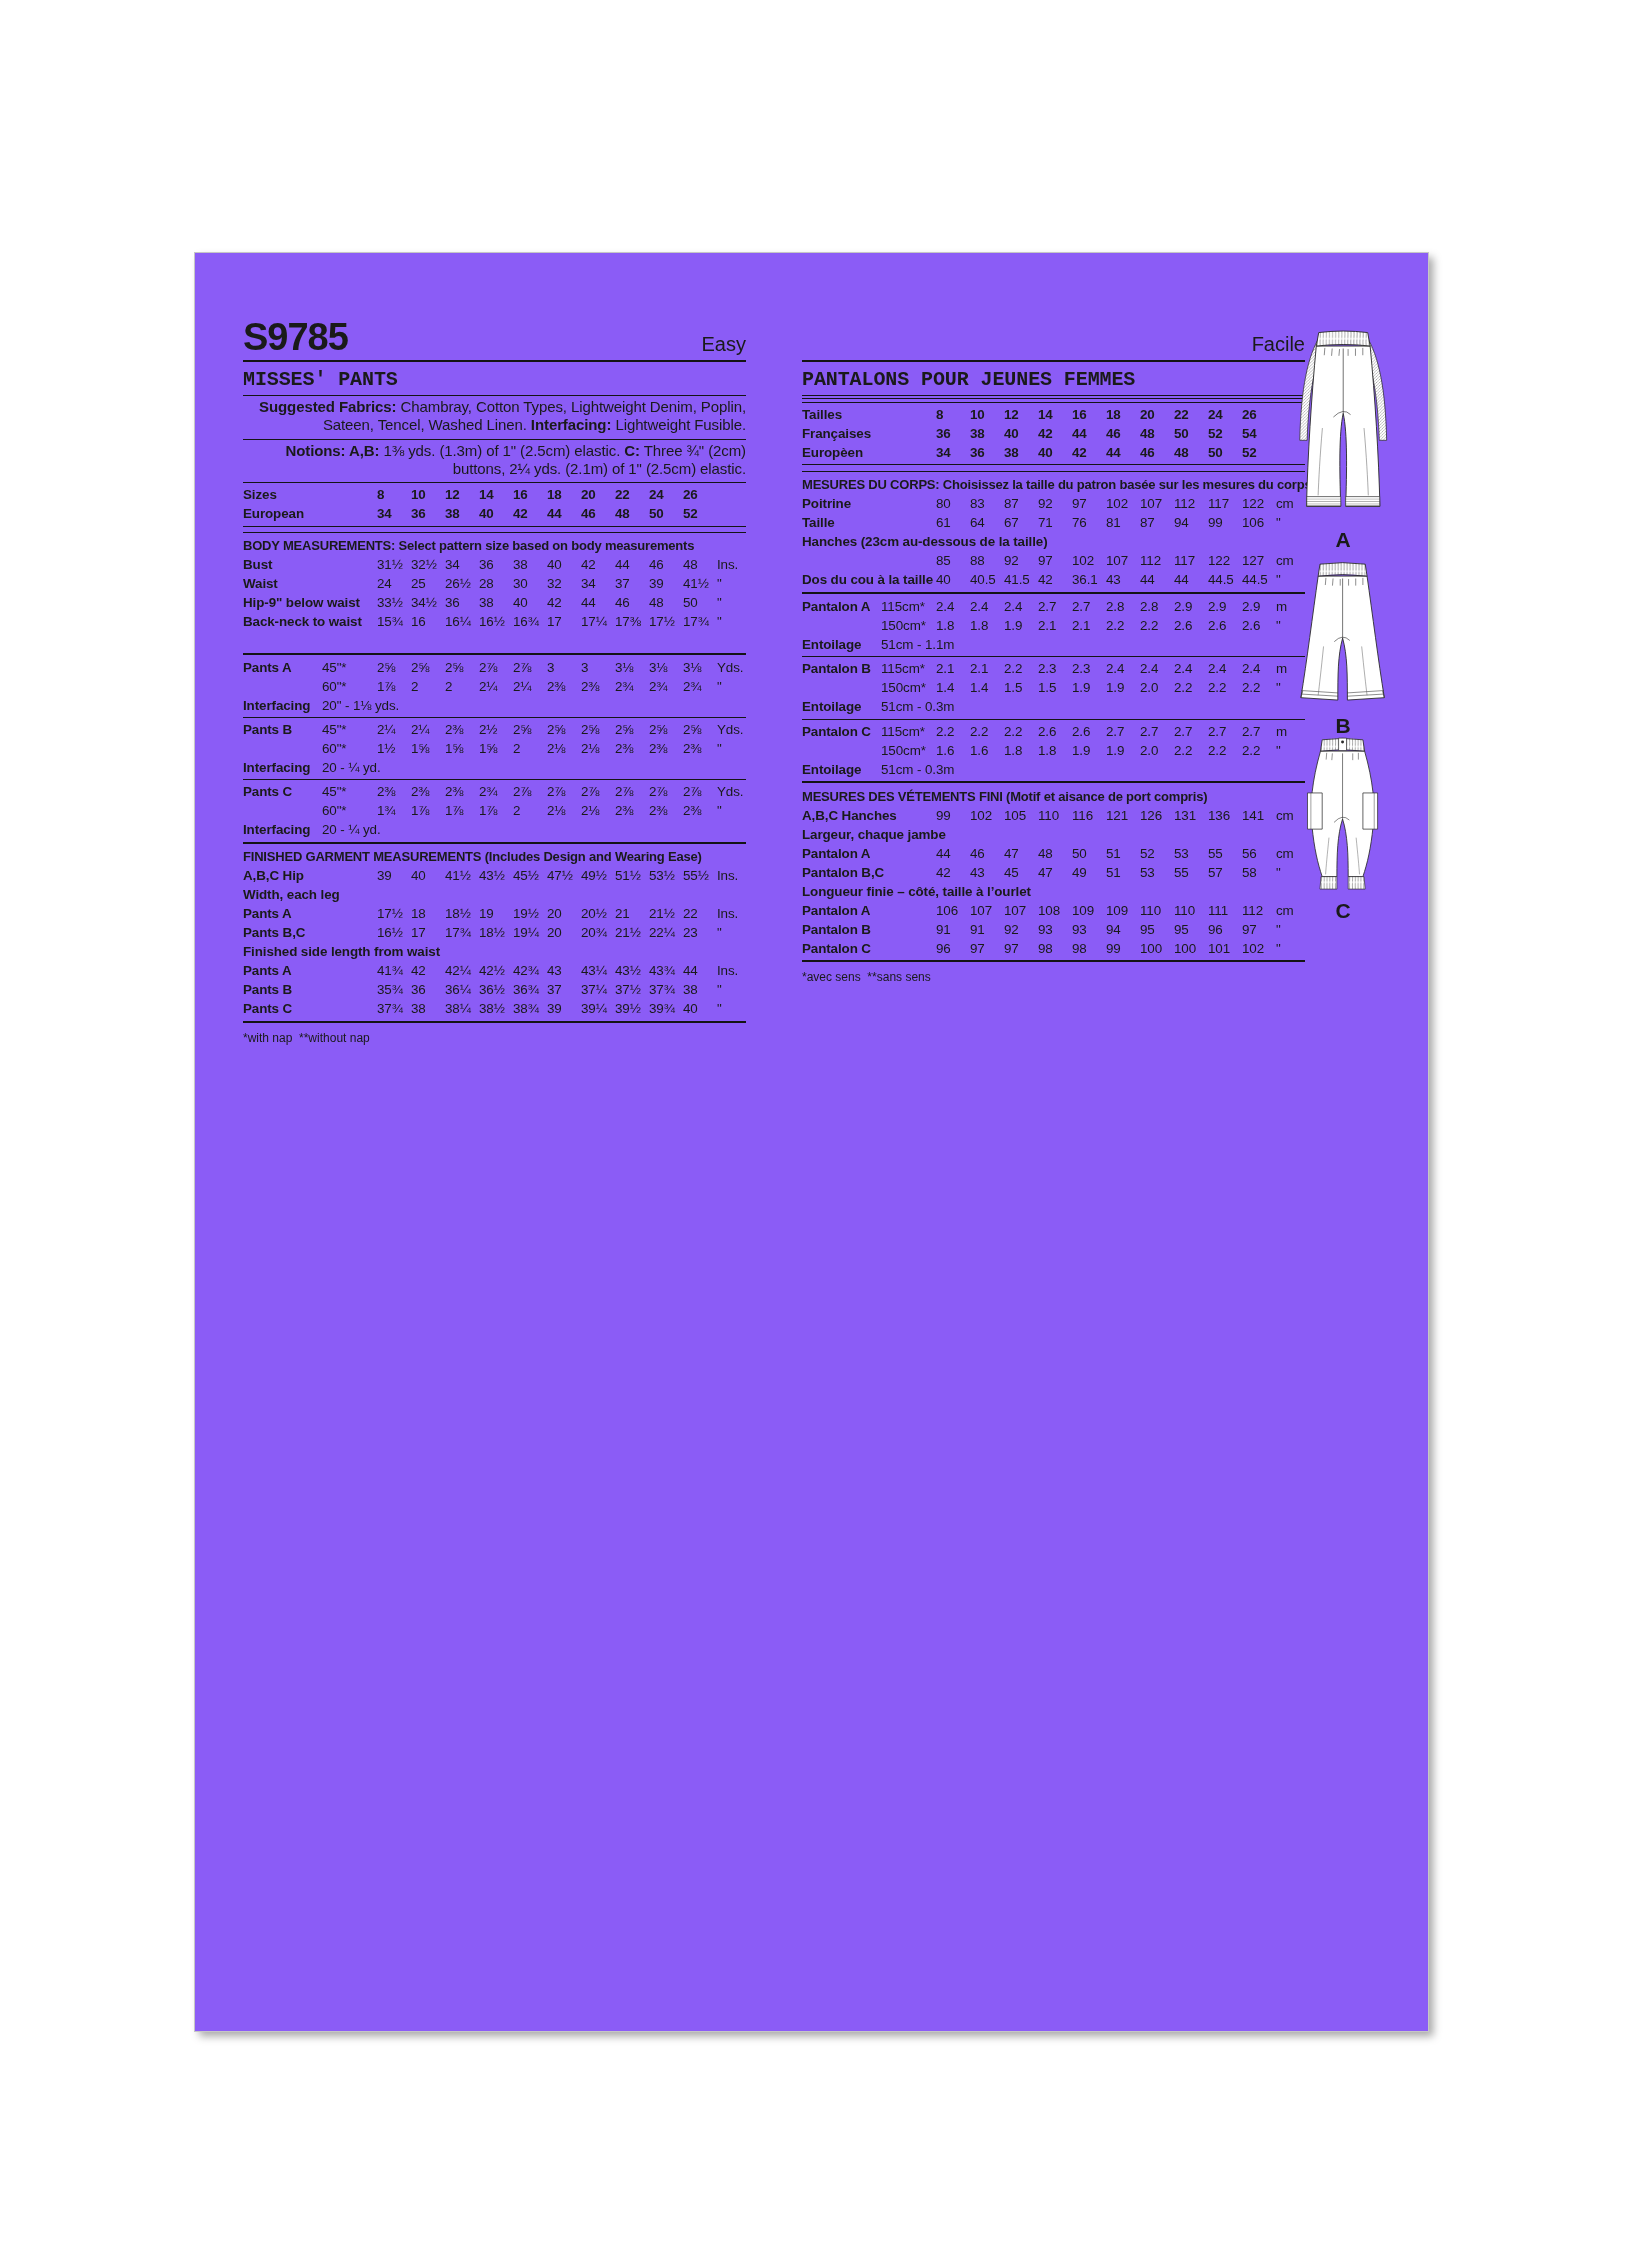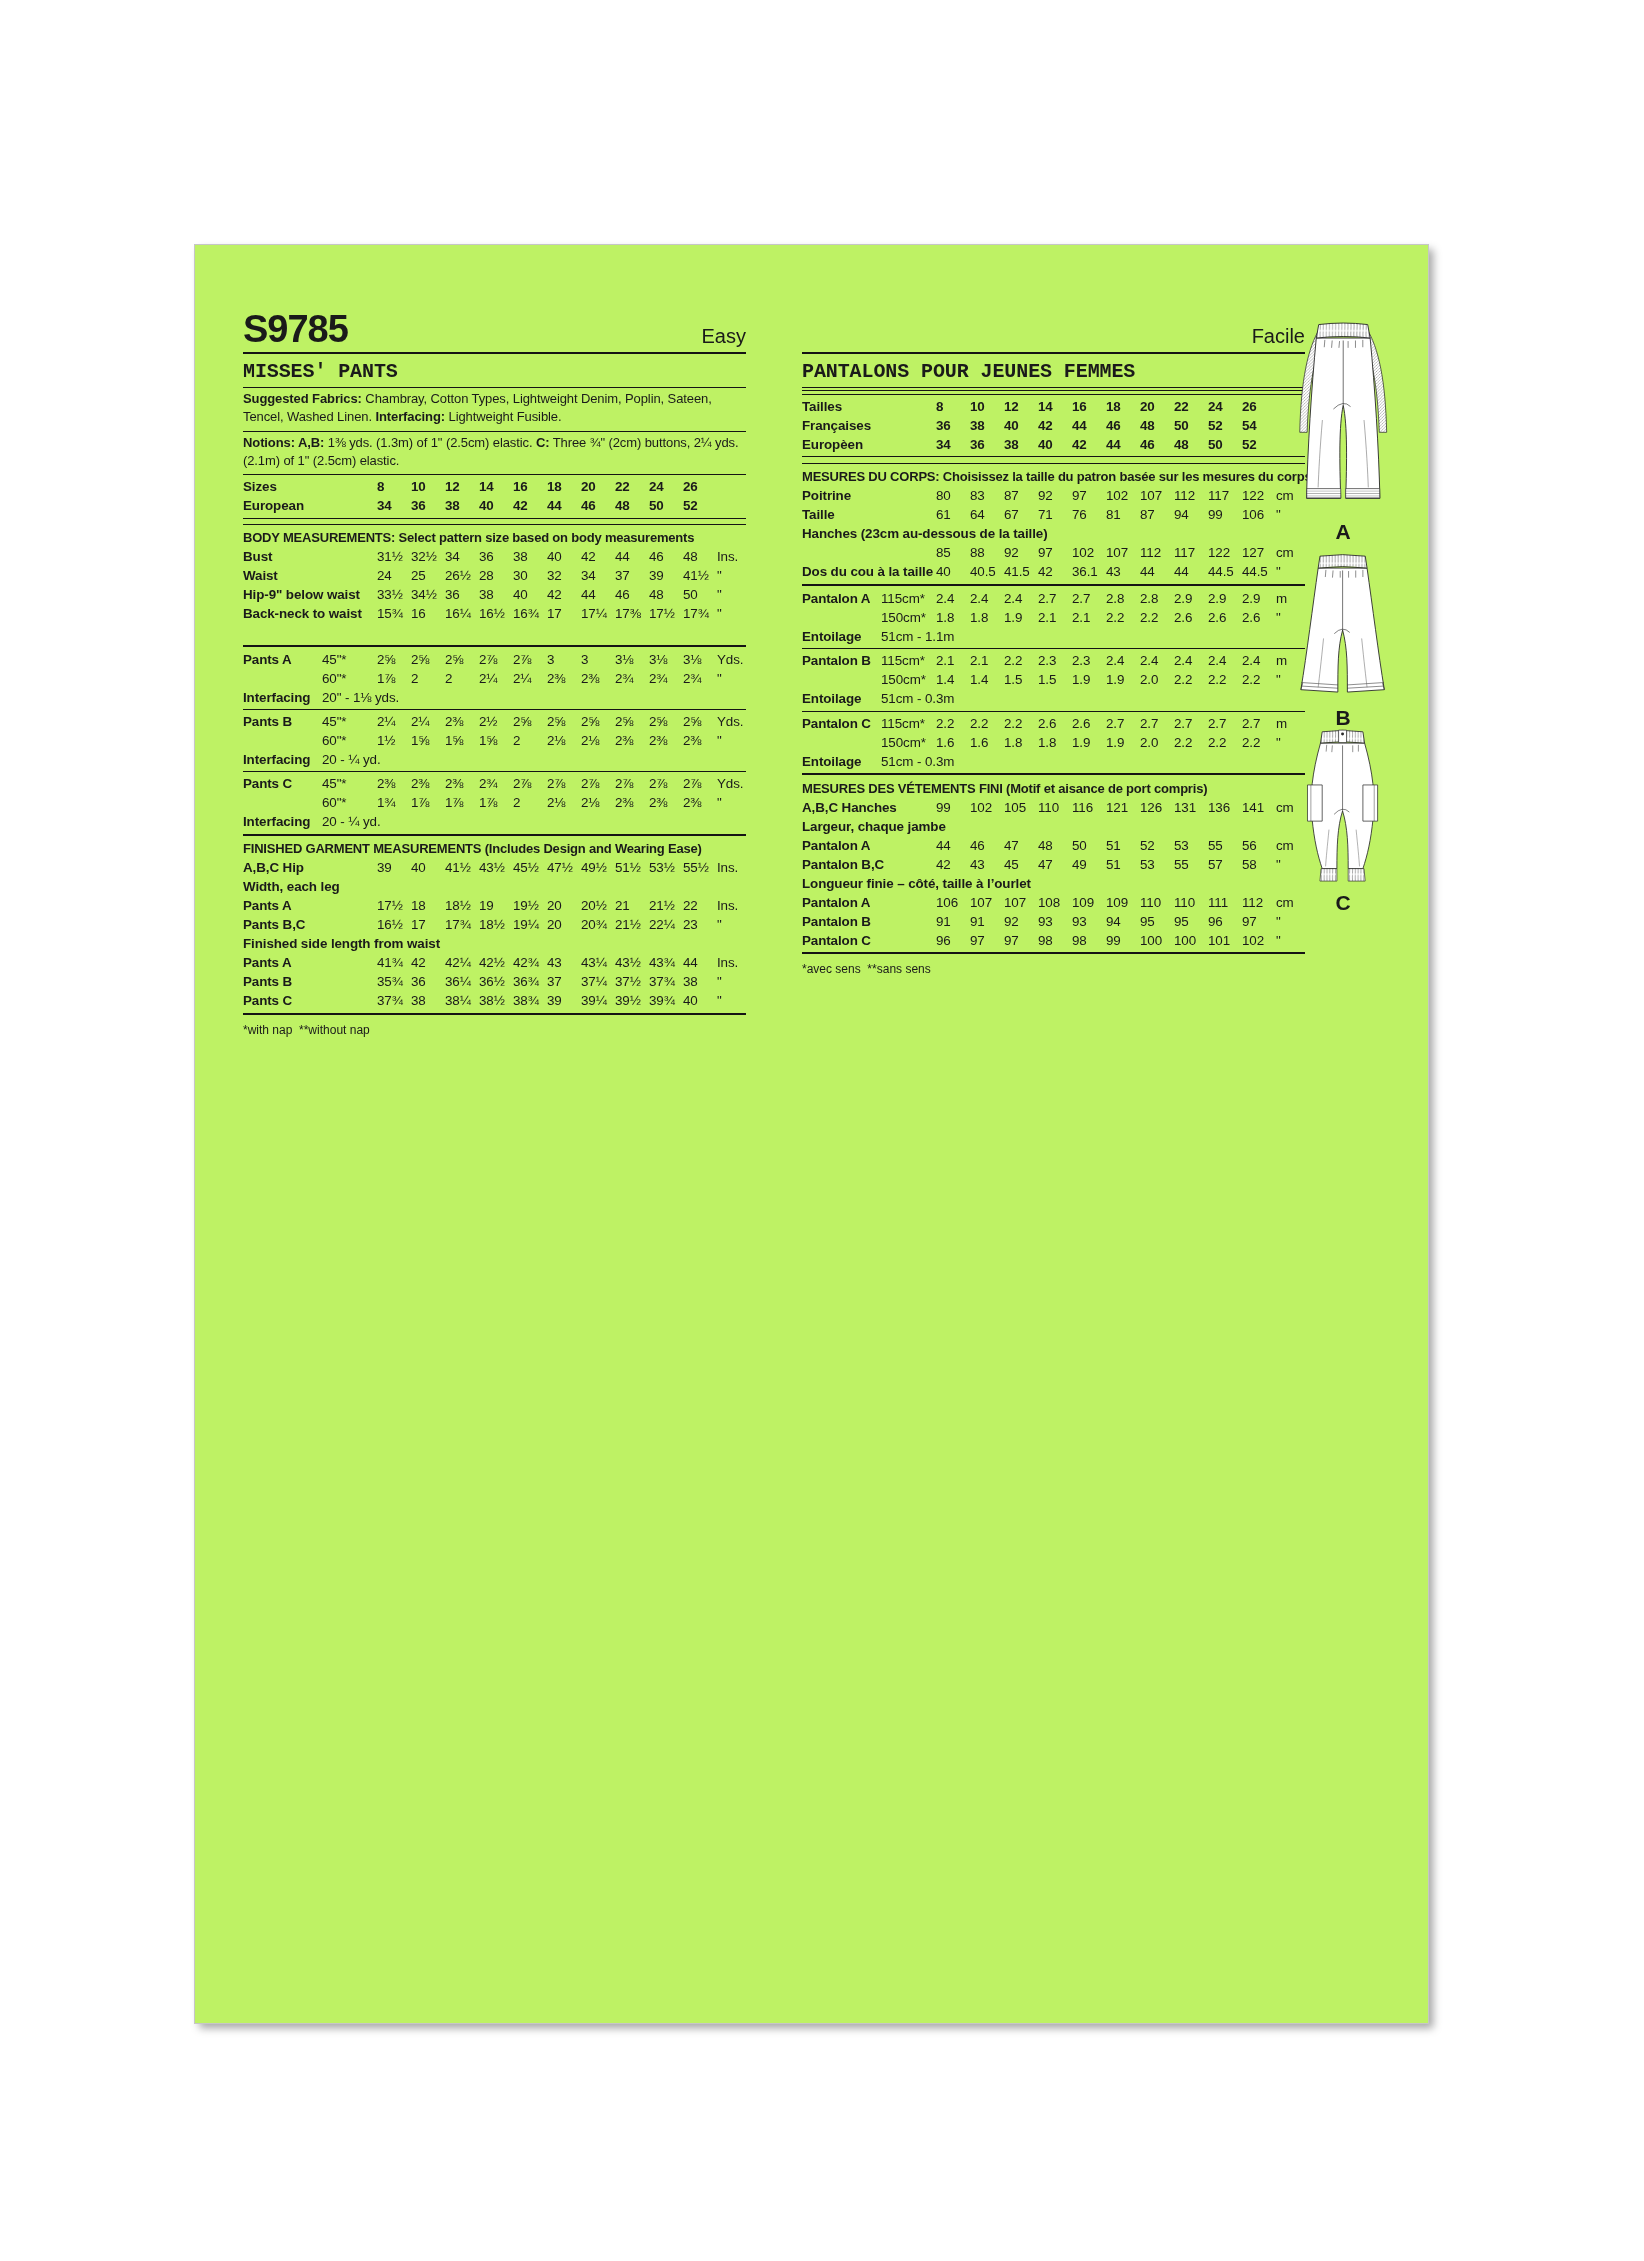--- a/index.html
+++ b/index.html
@@ -2,40 +2,40 @@
 <html style="font-size:11px"><head>
 <meta charset="utf-8">
 <style>
   html,body{margin:0;padding:0;overflow:hidden;}
   body{
     width:1645px;height:2261px;background:#ffffff;position:relative;
     font-family:"Liberation Sans","DejaVu Sans",sans-serif;color:#1a1a1a;
     -webkit-font-smoothing:antialiased;
   }
   .card{
-    position:absolute;left:194px;top:244px;width:1235px;height:1780px;
-    background:#bef264;border:1.4px solid #c6c6c6;box-sizing:border-box;
+    position:absolute;left:194px;top:252px;width:1235px;height:1780px;
+    background:#8b5cf6;border:1.4px solid #c6c6c6;box-sizing:border-box;
     box-shadow:4.8px 4.8px 8.2px rgba(0,0,0,0.35);
   }
   .col{position:absolute;top:44px;width:503px;}
   .col.en{left:48px;}
   .col.fr{left:563px;margin-left:44px;}
 
   .titlebar{display:flex;justify-content:space-between;align-items:flex-end;height:59px;}
   .pattern-no{font-size:38px;font-weight:bold;letter-spacing:-1px;line-height:1;}
   .difficulty{font-size:20px;line-height:1;padding-bottom:2.1px;}
 
   .rule{border:none;border-top:2.1px solid #141414;margin:2.7px 0;height:0;}
   .rule.title-rule{border-top-width:2.7px;margin:4.1px 0 3.4px;}
   .rule.light{border-top-width:1.7px;margin:2.1px 0;}
   .rule.heavy{border-top-width:2.4px;margin:2.7px 0 3.4px;}
   .rule.double{border-top:1.7px solid #141414;border-bottom:1.7px solid #141414;height:5.5px;margin:2.7px 0 3.4px;}
 
   .t-title{font-size:20px;font-weight:bold;letter-spacing:-0.1px;padding:2.1px 0 2.7px;font-family:Liberation Mono, monospace;}
-  .para{font-size:13px;line-height:18px;margin:2.1px 0 4.1px;letter-spacing:-0.1px;}
+  .para{font-size:15px;line-height:18px;margin:2.1px 0 4.1px;letter-spacing:-0.1px;text-align:right;}
   .para b{font-weight:bold;}
 
   .t-header{font-size:13px;font-weight:bold;line-height:19px;letter-spacing:-0.2px;white-space:nowrap;}
   .t-labelrow{font-size:13.4px;font-weight:bold;line-height:19px;letter-spacing:-0.1px;}
   .t-row{display:grid;grid-template-columns:79px 55px repeat(10,34px) 26px;
          font-size:13.4px;line-height:19px;letter-spacing:-0.1px;}
   .t-label{font-weight:bold;white-space:nowrap;}
   .t-label.wide{grid-column:1 / span 2;}
   .t-sub{white-space:nowrap;}
   .t-span{grid-column:2 / -1;white-space:nowrap;}

